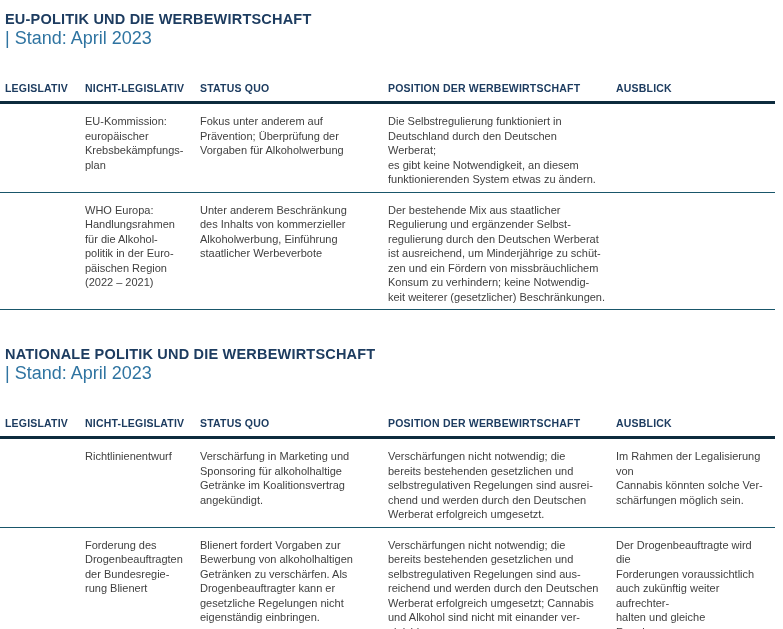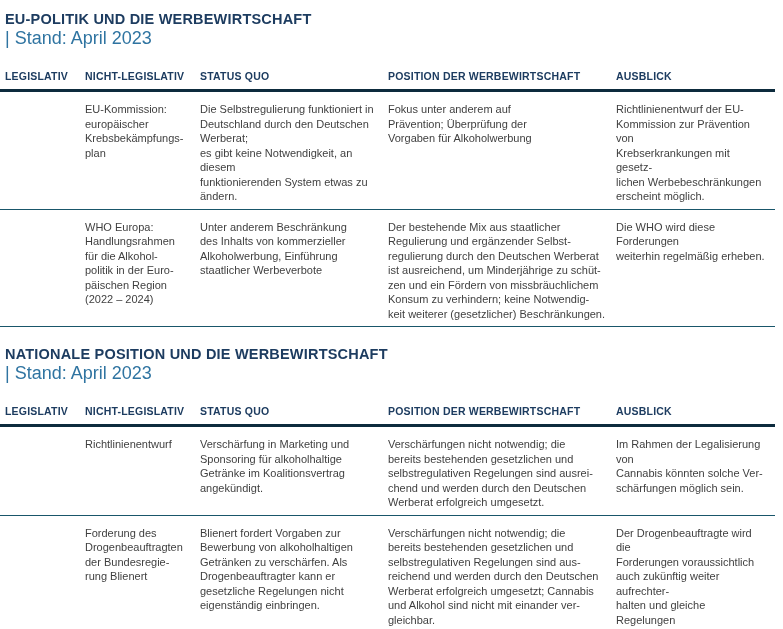--- a/index.html
+++ b/index.html
@@ -12,21 +12,21 @@
   .sec-title{
     margin:0;padding:0 0 0 5px;
     font-size:14.5px;font-weight:bold;letter-spacing:.2px;
     color:var(--title-color);line-height:18px;
   }
   .sec-stand{
     padding:2px 0 0 5px;
     font-size:18px;line-height:16px;
     color:var(--stand-color);
   }
-  .tbl{margin-top:24px;width:775px;}
+  .tbl{margin-top:36px;width:775px;}
   .row{
     display:grid;
     grid-template-columns:80px 115px 188px 228px 1fr;
     padding-left:5px;
   }
   .thead{
     border-bottom:3px solid var(--rule-heavy);
     padding-bottom:6px;
   }
   .hcell{
@@ -57,61 +57,54 @@
       <div class="hcell">POSITION DER WERBEWIRTSCHAFT</div>
       <div class="hcell">AUSBLICK</div>
     </div>
 
     <div class="row brow">
       <div class="cell"></div>
       <div class="cell">EU-Kommission:
 europäischer
 Krebsbekämpfungs-
 plan</div>
+      <div class="cell">Fokus unter anderem auf
+Prävention; Überprüfung der
+Vorgaben für Alkoholwerbung</div>
       <div class="cell">Die Selbstregulierung funktioniert in
 Deutschland durch den Deutschen Werberat;
 es gibt keine Notwendigkeit, an diesem
 funktionierenden System etwas zu ändern.</div>
-      <div class="cell">Fokus unter anderem auf
-Prävention; Überprüfung der
-Vorgaben für Alkoholwerbung</div>
-      <div class="cell">Richtlinienentwurf der EU-
-Kommission zur Prävention von
-Krebserkrankungen mit gesetz-
-lichen Werbebeschränkungen
-erscheint möglich.</div>
     </div>
 
     <div class="row brow">
       <div class="cell"></div>
       <div class="cell">WHO Europa:
 Handlungsrahmen
 für die Alkohol-
 politik in der Euro-
 päischen Region
-(2022 – 2024)</div>
+(2022 – 2021)</div>
       <div class="cell">Unter anderem Beschränkung
 des Inhalts von kommerzieller
 Alkoholwerbung, Einführung
 staatlicher Werbeverbote</div>
       <div class="cell">Der bestehende Mix aus staatlicher
 Regulierung und ergänzender Selbst-
 regulierung durch den Deutschen Werberat
 ist ausreichend, um Minderjährige zu schüt-
 zen und ein Fördern von missbräuchlichem
 Konsum zu verhindern; keine Notwendig-
 keit weiterer (gesetzlicher) Beschränkungen.</div>
-      <div class="cell">Die WHO wird diese Forderungen
-weiterhin regelmäßig erheben.</div>
     </div>
   </div>
 </section>
 
 <section class="sec" style="top:345px">
-  <h1 class="sec-title">NATIONALE POSITION UND DIE WERBEWIRTSCHAFT</h1>
+  <h1 class="sec-title">NATIONALE POLITIK UND DIE WERBEWIRTSCHAFT</h1>
   <div class="sec-stand">| Stand: April 2023</div>
 
   <div class="tbl">
     <div class="row thead">
       <div class="hcell">LEGISLATIV</div>
       <div class="hcell">NICHT-LEGISLATIV</div>
       <div class="hcell">STATUS QUO</div>
       <div class="hcell">POSITION DER WERBEWIRTSCHAFT</div>
       <div class="hcell">AUSBLICK</div>
     </div>

